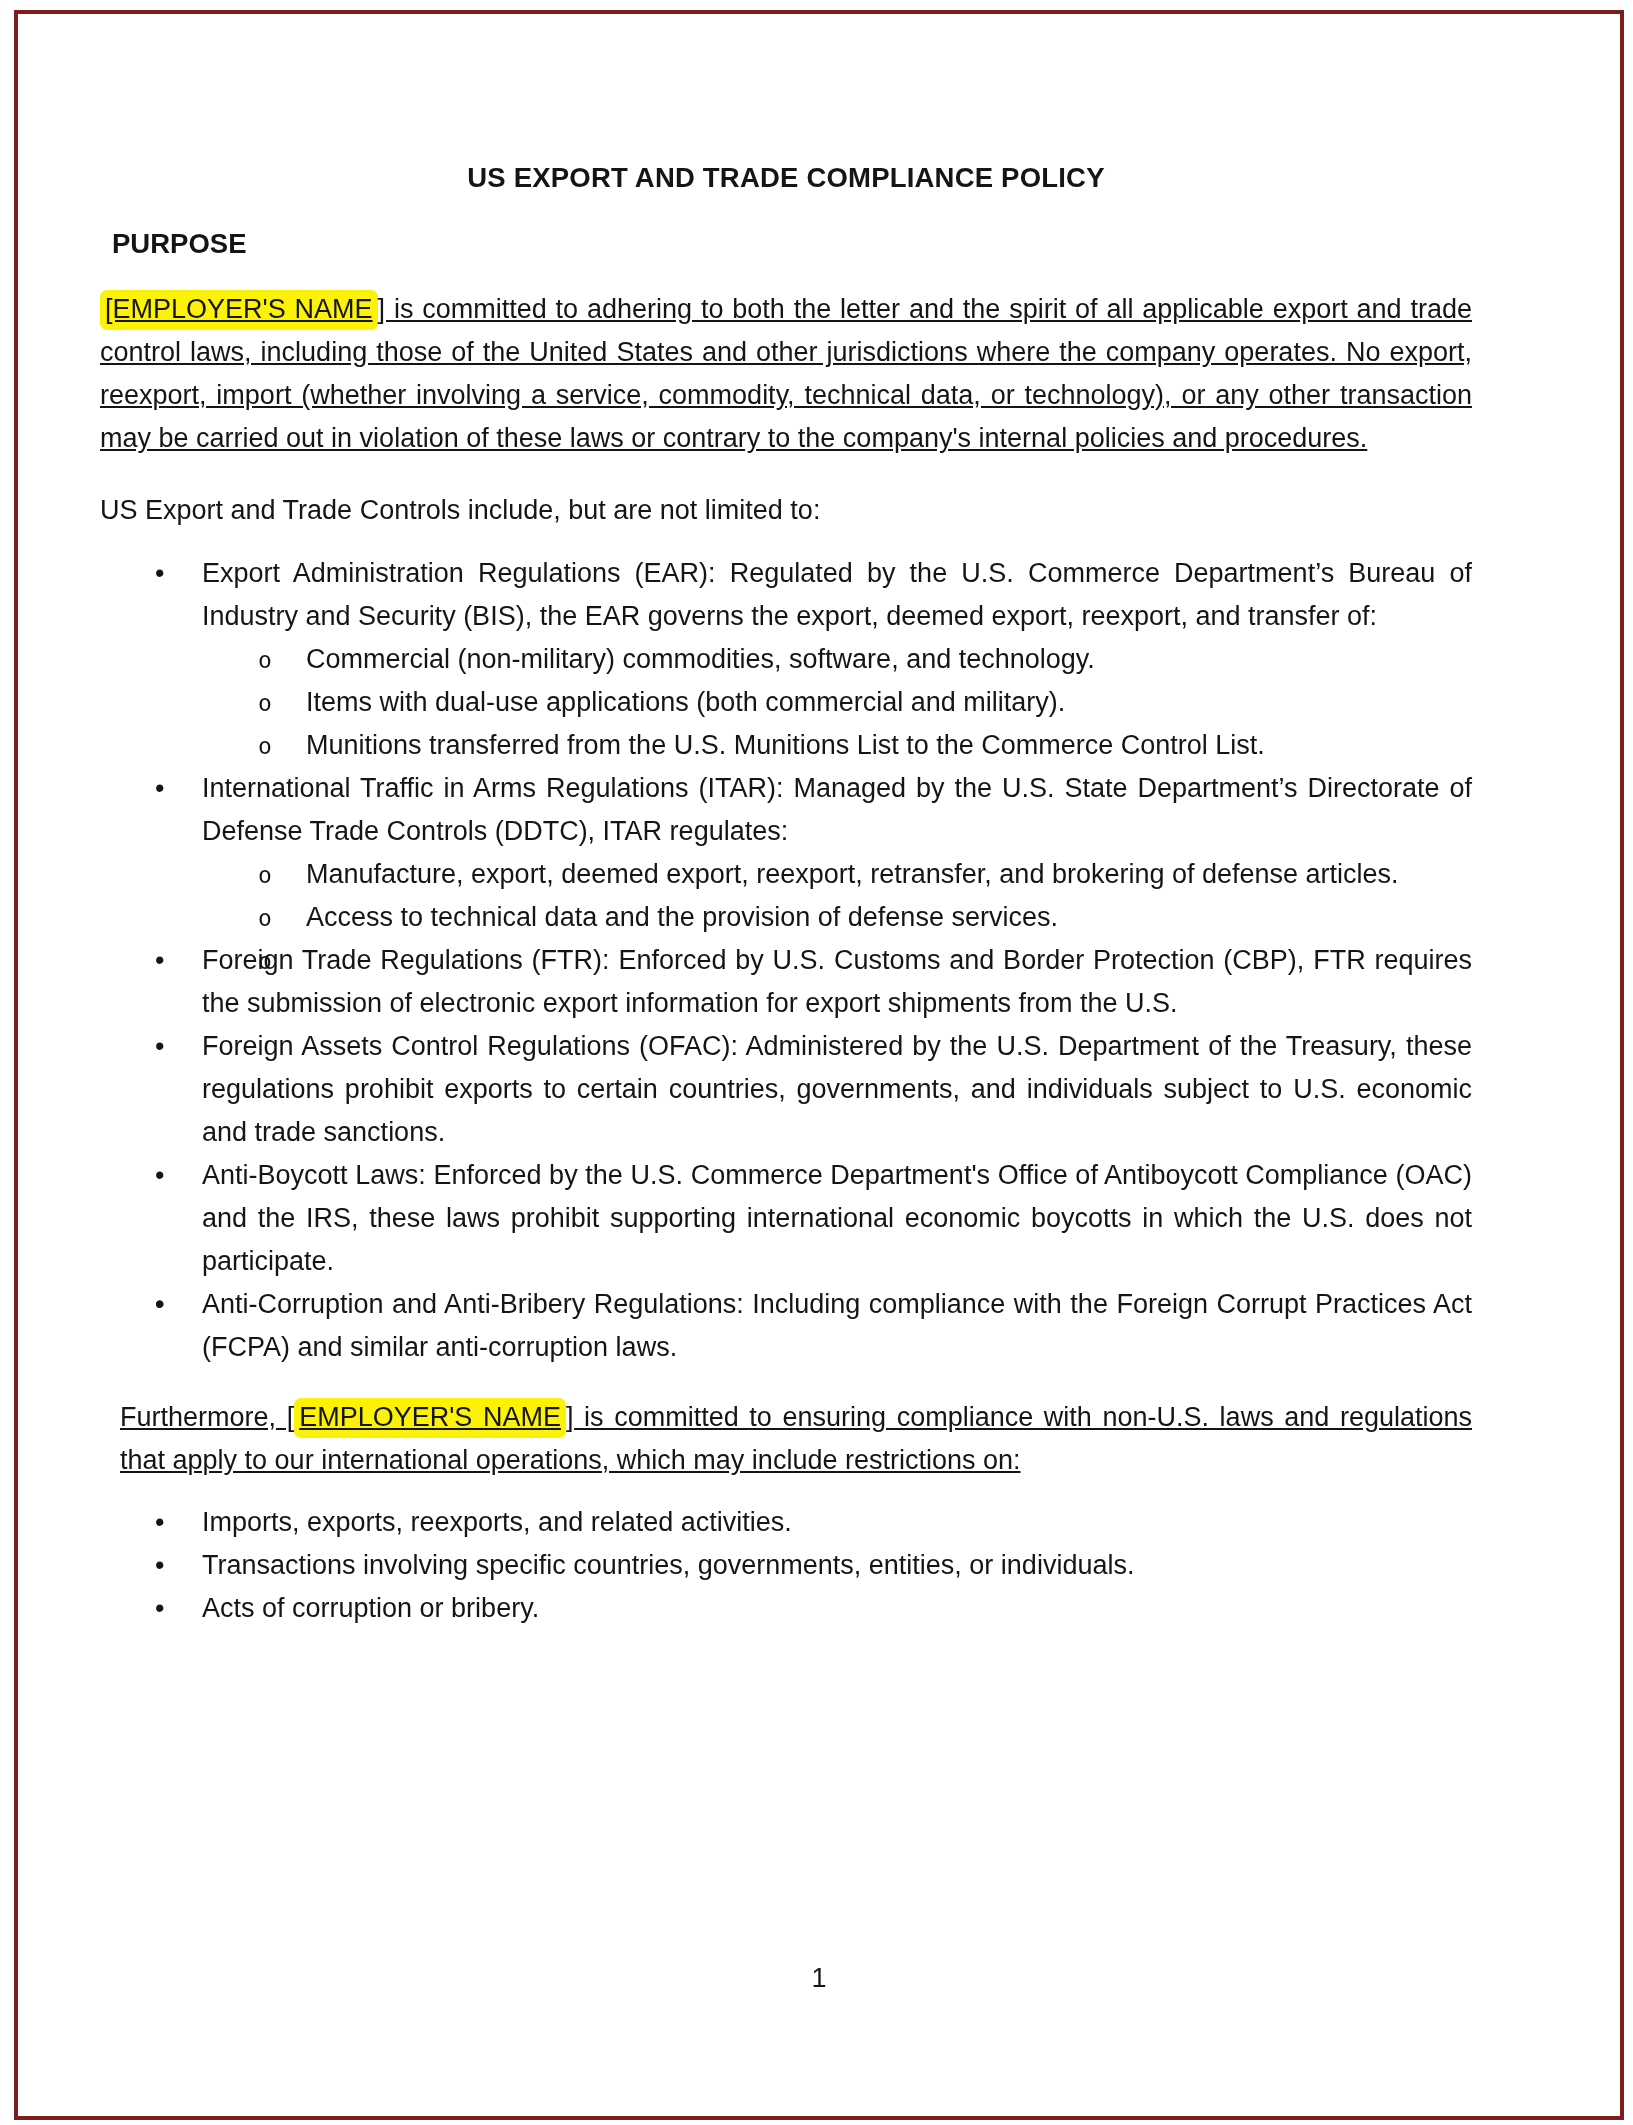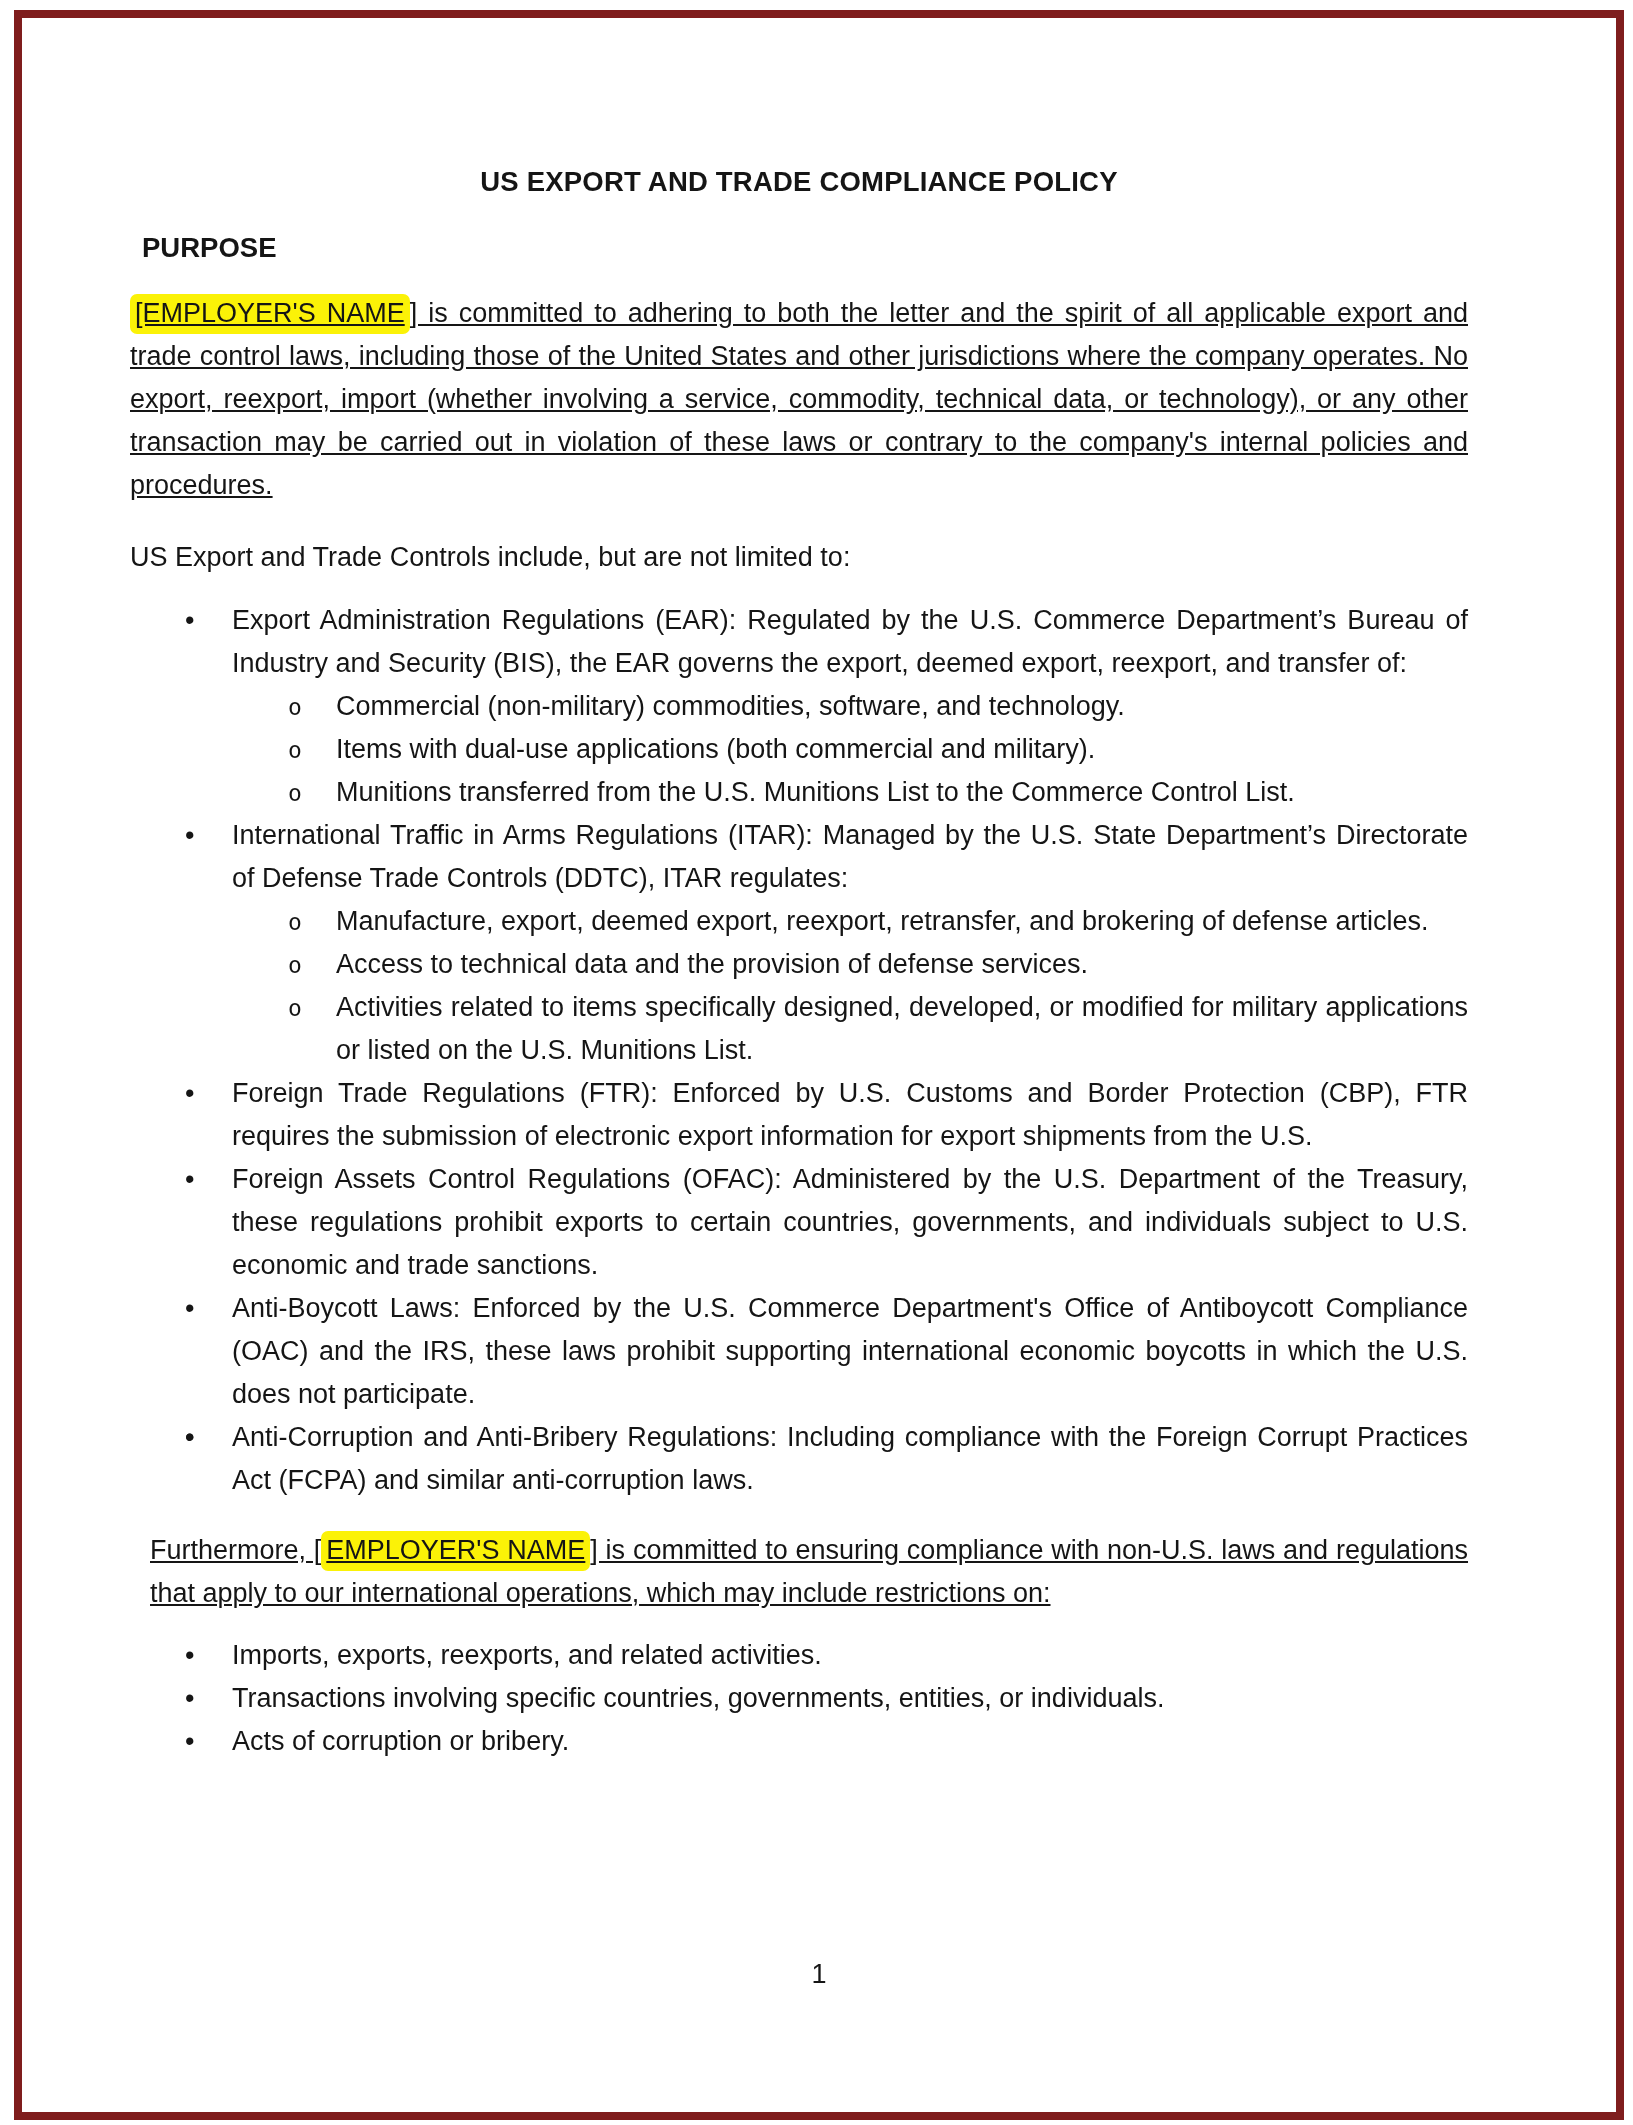--- a/index.html
+++ b/index.html
@@ -7,23 +7,23 @@
     position: relative;
     width: 1633px;
     height: 2125px;
     background: #ffffff;
     font-family: "Liberation Sans", "DejaVu Sans", sans-serif;
     color: #151515;
   }
   .frame {
     position: absolute;
     left: 14px; top: 10px; right: 9px; bottom: 5px;
-    border: 8px solid #7f1d1d;
+    border: 4px solid #7f1d1d;
     box-sizing: border-box;
-    padding: 0 148px 0 108px;
+    padding: 0 148px 0 82px;
   }
   .doc-title {
     margin: 142px 0 0 0;
     font-size: 27.5px;
     line-height: 43px;
     font-weight: bold;
     text-align: center;
     letter-spacing: 0.2px;
   }
   .section-heading {
@@ -110,21 +110,21 @@
       <div class="li l1">
         <span class="b1">•</span><span>International Traffic in Arms Regulations (ITAR): Managed by the U.S. State Department’s Directorate of Defense Trade Controls (DDTC), ITAR regulates:</span>
       </div>
       <div class="li l2">
         <span class="b2">o</span><span>Manufacture, export, deemed export, reexport, retransfer, and brokering of defense articles.</span>
       </div>
       <div class="li l2">
         <span class="b2">o</span><span>Access to technical data and the provision of defense services.</span>
       </div>
       <div class="li l2">
-        <span class="b2">o</span><span>Activities related to items specifically designed, developed, or modified for military applications or listed on the U.S. Munitions List.</span>
+        <span class="b2">o</span>
       </div>
 
       <div class="li l1">
         <span class="b1">•</span><span>Foreign Trade Regulations (FTR): Enforced by U.S. Customs and Border Protection (CBP), FTR requires the submission of electronic export information for export shipments from the U.S.</span>
       </div>
 
       <div class="li l1">
         <span class="b1">•</span><span>Foreign Assets Control Regulations (OFAC): Administered by the U.S. Department of the Treasury, these regulations prohibit exports to certain countries, governments, and individuals subject to U.S. economic and trade sanctions.</span>
       </div>
 

